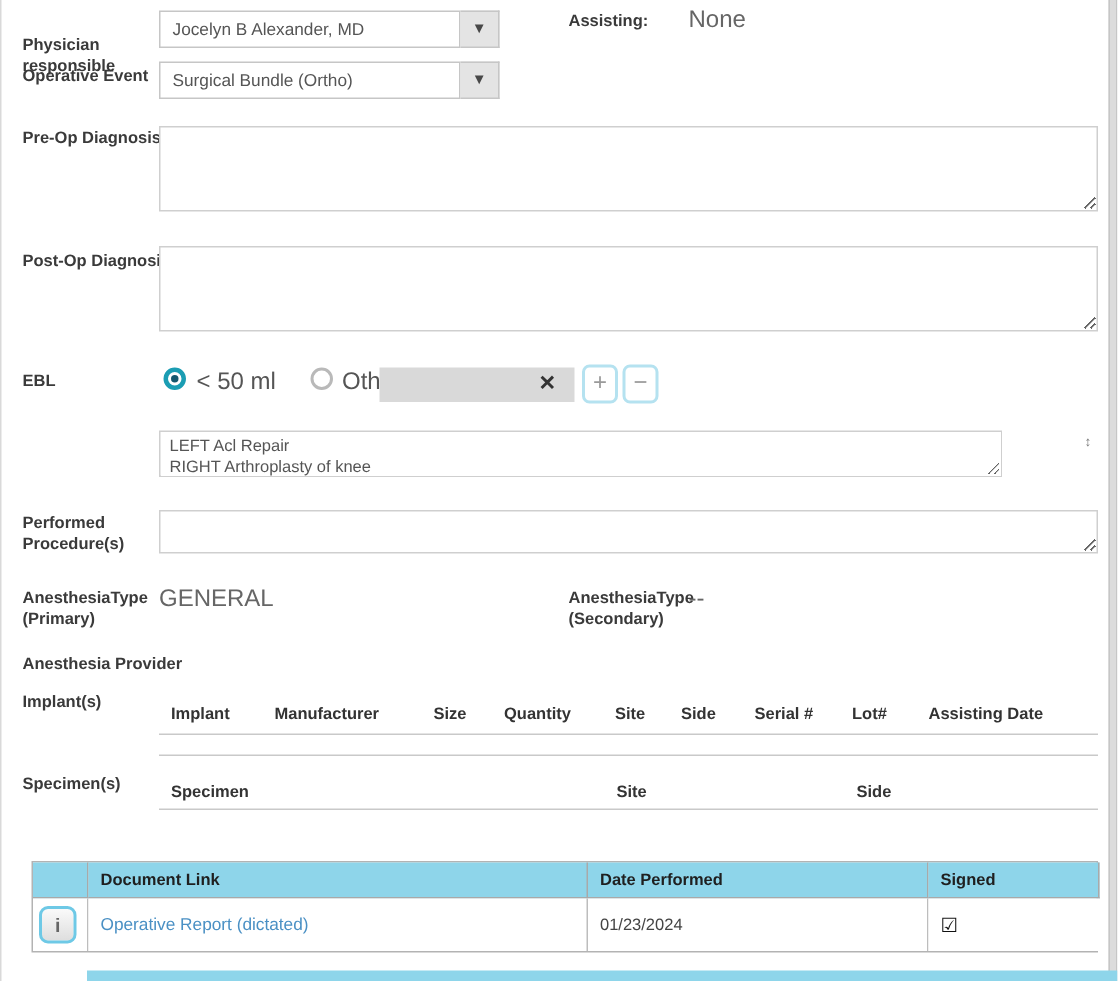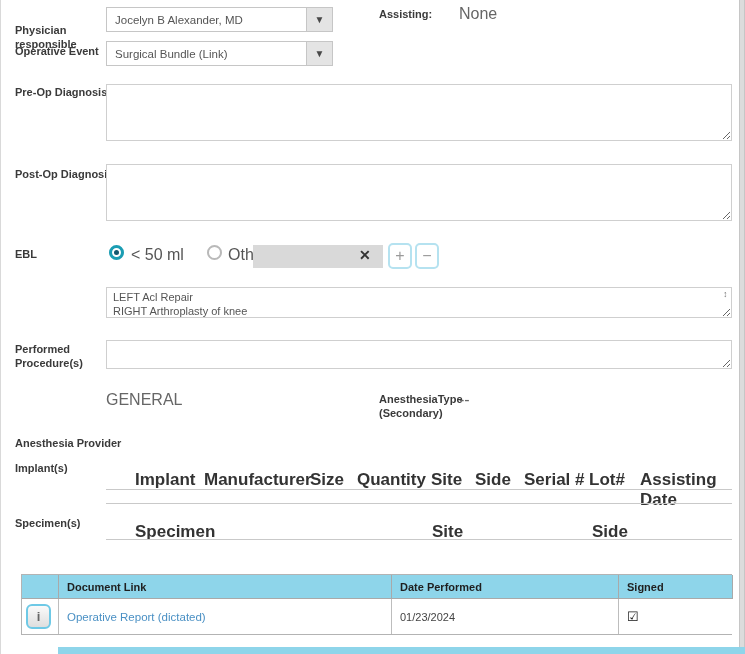--- a/index.html
+++ b/index.html
@@ -28,21 +28,21 @@
   .radio.off { border:2px solid #b9b9b9; }
 
   .dis-input { position:absolute; width:130px; height:23px; background:#d9d9d9; border:none; }
   .clear-x { position:absolute; font-size:14px; font-weight:bold; color:#333; cursor:pointer; }
 
   .pm-btn { position:absolute; width:24px; height:26px; background:#fff; border:2px solid #b5e2f0;
             border-radius:5px; color:#9a9a9a; font-size:16px; line-height:20px;
             display:flex; align-items:center; justify-content:center; cursor:pointer; }
 
   .hline { position:absolute; height:1px; background:#c9c9c9; }
-  .th { position:absolute; font-size:17px; font-weight:bold; color:#333;margin-left:21px; }
+  .th { position:absolute; font-size:11px; font-weight:bold; color:#333; }
   .scroll-glyph { position:absolute; font-size:9px; color:#777; }
 
   .doc-table { position:absolute; left:20px; top:574px; width:711px;
                border:1px solid #b3b3b3; display:grid;
                grid-template-columns:37px 333px 227px 114px; grid-template-rows:24px 35px; }
   .doc-th { background:#8ed5ea; border-right:1px solid #a9a9a9; border-bottom:1px solid #a9a9a9;
             font-size:11px; font-weight:bold; color:#1f1f1f; display:flex; align-items:center;
             padding-left:8px; }
   .doc-td { background:#fff; border-right:1px solid #bdbdbd; display:flex; align-items:center;
             padding-left:8px; font-size:11px; color:#444; }
@@ -68,21 +68,21 @@
     <div class="combo-btn">
         <span>▼</span>
       </div>
   </div>
 
   <div class="lbl" style="left:378px; top:7px;">Assisting:</div>
   <div class="val" style="left:458px; top:7px;">None</div>
 
   <div class="lbl" style="left:14px; top:44px; width:100px;">Operative Event</div>
   <div class="combo" style="left:105px; top:41px;">
-    <div class="combo-input">Surgical Bundle (Link)</div>
+    <div class="combo-input">Surgical Bundle (Ortho)</div>
     <div class="combo-btn">
         <span>▼</span>
       </div>
   </div>
 
   <div class="lbl" style="left:14px; top:85px; width:110px;">Pre-Op Diagnosis</div>
   <textarea class="ta" style="left: 105px; top: 84px; width: 626px; height: 57px;"></textarea>
 
   <div class="lbl" style="left:14px; top:167px; width:110px;">Post-Op Diagnosis</div>
   <textarea class="ta" style="left: 105px; top: 164px; width: 626px; height: 57px;"></textarea>
@@ -94,27 +94,28 @@
   <div class="val" style="left:227px; top:248px; color:#555;">Other</div>
   <input class="dis-input" style="left: 252px; top: 245px;" disabled="" value="">
   <span class="clear-x" style="left:358px; top:247px;">✕</span>
   <div class="pm-btn" style="left:387px; top:243px;">
       <span>+</span>
     </div>
   <div class="pm-btn" style="left:414px; top:243px;">
       <span>−</span>
     </div>
 
-  <textarea class="ta" style="left: 105px; top: 287px; width: 626px; height: 31px;">LEFT Acl Repair
+  <textarea class="ta" style="left: 105px; top: 287px; width: 562px; height: 31px;">LEFT Acl Repair
 RIGHT Arthroplasty of knee</textarea>
   <span class="scroll-glyph" style="left:722px; top:289px;">↕</span>
 
   <div class="lbl" style="left:14px; top:342px; width:80px;">Performed Procedure(s)</div>
   <textarea class="ta" style="left: 105px; top: 340px; width: 626px; height: 29px;"></textarea>
 
+  <div class="lbl" style="left:14px; top:392px; width:92px;">AnesthesiaType (Primary)</div>
   <div class="val" style="left:105px; top:393px;">GENERAL</div>
   <div class="lbl" style="left:378px; top:392px; width:92px;">AnesthesiaType (Secondary)</div>
   <div class="val" style="left:458px; top:393px;">--</div>
   <div class="lbl" style="left:14px; top:436px; width:160px;">Anesthesia Provider</div>
 
   <div class="lbl" style="left:14px; top:461px;">Implant(s)</div>
   <div>
     <span class="th" style="left:113px; top:470px;">Implant</span>
     <span class="th" style="left:182px; top:470px;">Manufacturer</span>
     <span class="th" style="left:288px; top:470px;">Size</span>

